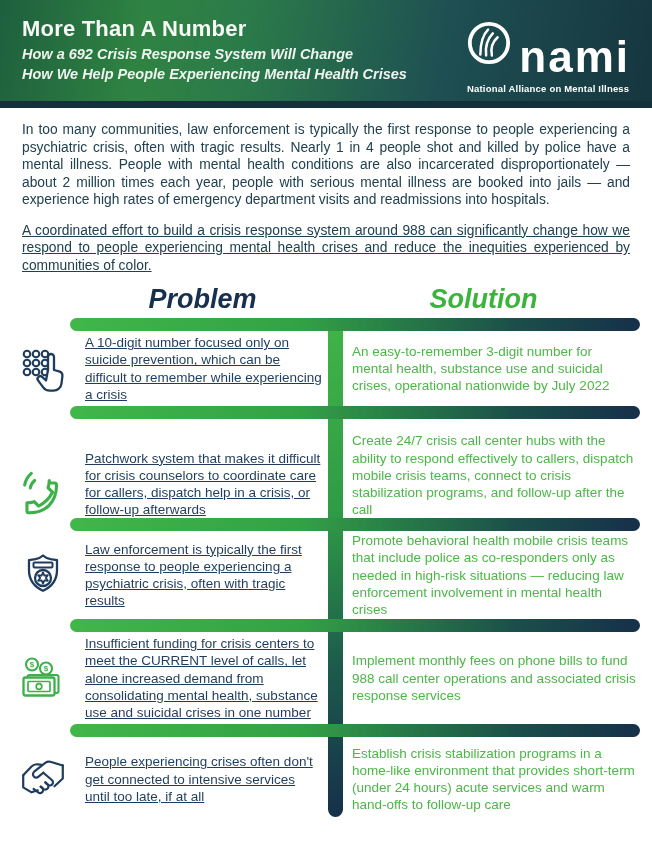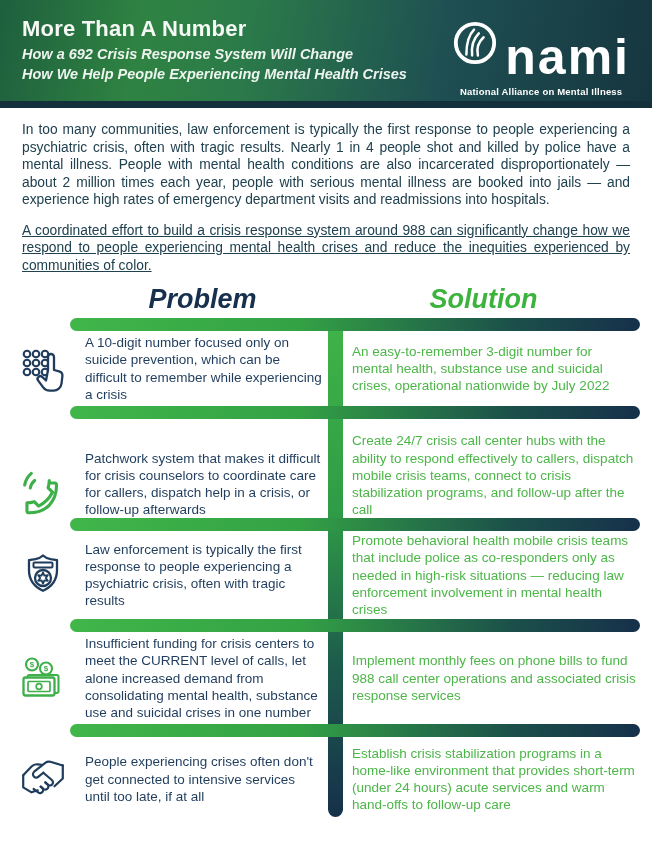--- a/index.html
+++ b/index.html
@@ -14,21 +14,21 @@
     height:108px; width:100%;
     background:linear-gradient(100deg, #1e5f3e 0%, #2f8342 22%, #2b7a4a 38%, #1e4f52 68%, #16363f 100%);
     border-bottom:7px solid #14313b;
     display:flex; justify-content:space-between; align-items:center;
     padding:0 18px 0 22px;
   }
   .header-title { color:#f5f8f4; font-size:22px; font-weight:bold; letter-spacing:.2px; margin-bottom:3px; }
   .header-sub { color:#eef4ee; font-size:14.5px; font-weight:bold; font-style:italic; line-height:1.35; }
   .logo { text-align:center; padding-right:4px; }
   .logo-row { display:flex; align-items:center; gap:7px; justify-content:center; }
-  .logo-word { color:#ffffff; font-size:50px; font-weight:800; letter-spacing:2px; line-height:1; text-transform:lowercase; font-family:"Liberation Sans", sans-serif;margin-top:27px; }
+  .logo-word { color:#ffffff; font-size:44px; font-weight:800; letter-spacing:2px; line-height:1; text-transform:lowercase; font-family:"Liberation Sans", sans-serif;margin-top:27px; }
   .logo-tagline { color:#ffffff; font-size:9.5px; margin-top:4px; letter-spacing:.2px; font-weight:bold; }
 
   
   .intro { padding:13px 22px 0 22px; color:#20414f; font-size:13.8px; line-height:1.27; text-align:justify; }
   .intro p + p { margin-top:13px;text-decoration:underline; }
 
   
   .comparison { position:relative; margin-top:10px; }
   .col-headers { display:flex; margin-bottom:3px; }
   .col-header { font-size:27px; font-weight:bold; font-style:italic; }
@@ -40,21 +40,21 @@
     background:linear-gradient(180deg, #3fb447 0%, #2f9c46 38%, #1c5a4c 70%, #16304a 100%);
     border-radius:0 0 9px 9px;
   }
   .hbar {
     position:relative; z-index:1;
     height:13px; margin-left:70px; margin-right:12px; border-radius:7px;
     background:linear-gradient(90deg, #41b649 0%, #33a245 40%, #1b4f4a 78%, #16304a 100%);
   }
   .row { display:flex; align-items:center; position:relative; z-index:1; }
   .icon-cell { flex:0 0 85px; display:flex; justify-content:center; align-items:center; }
-  .problem-cell { flex:0 0 243px; color:#1f3c5c; font-size:13.5px; line-height:1.27; padding-right:6px; }
+  .problem-cell { flex:0 0 243px; color:#1f3c5c; font-size:13.5px; line-height:1.27; padding-right:6px;text-decoration:underline; }
   .gap-cell { flex:0 0 24px; }
   .solution-cell { flex:1; color:#4cb648; font-size:13.5px; line-height:1.27; padding-right:16px; }
   .r1 { min-height:75px; } .r2 { min-height:99px;align-items:flex-end; } .r3 { min-height:88px; }
   .r4 { min-height:92px; } .r5 { min-height:84px; }
 
   
   .footer { text-align:center; color:#717d85; font-size:12.5px; line-height:1.55; margin-top:21px; }
 
   svg { display:block; }
 </style>

